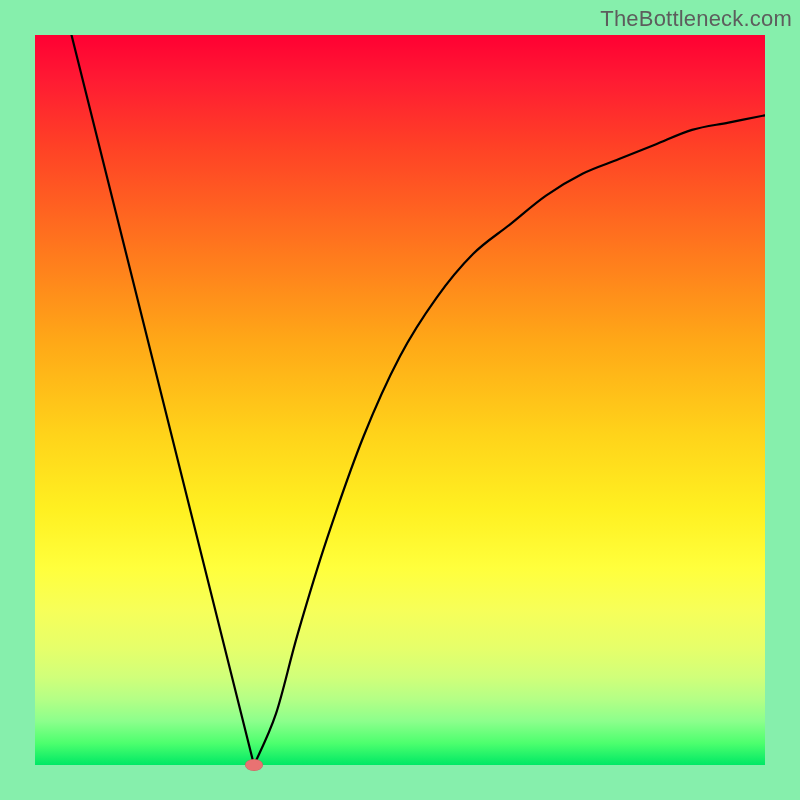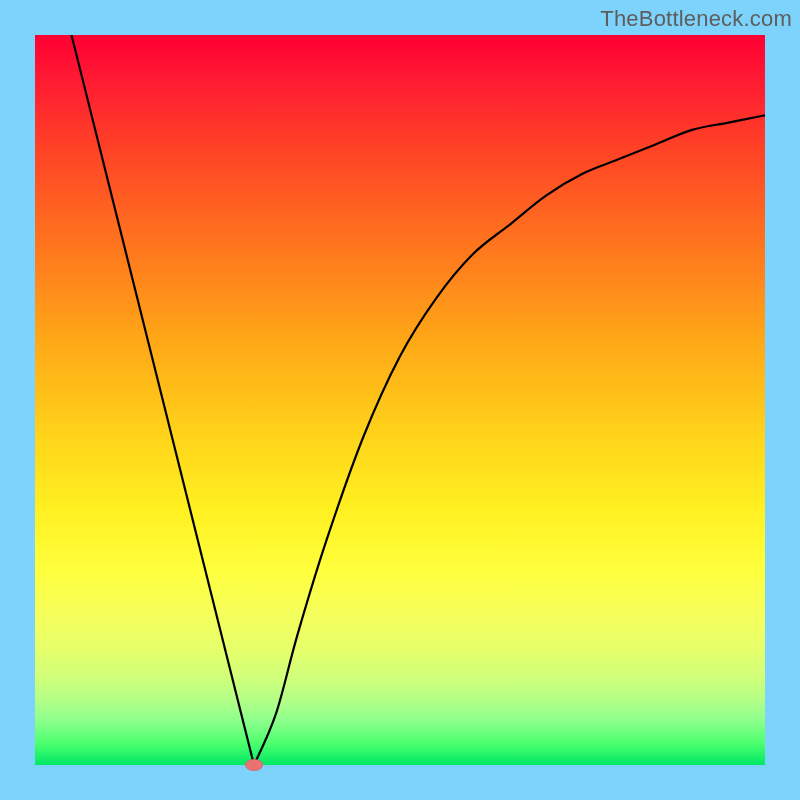--- a/index.html
+++ b/index.html
@@ -8,21 +8,21 @@
     width: 800px;
     height: 800px;
     overflow: hidden;
     background: #000;
     font-family: Arial, Helvetica, sans-serif;
   }
   .frame {
     position: relative;
     width: 800px;
     height: 800px;
-    background: #7dd3fc;
+    background: #86efac;
   }
   .plot-area {
     position: absolute;
     left: 35px;
     top: 35px;
     width: 730px;
     height: 730px;
     
     background: linear-gradient(
       to bottom,

